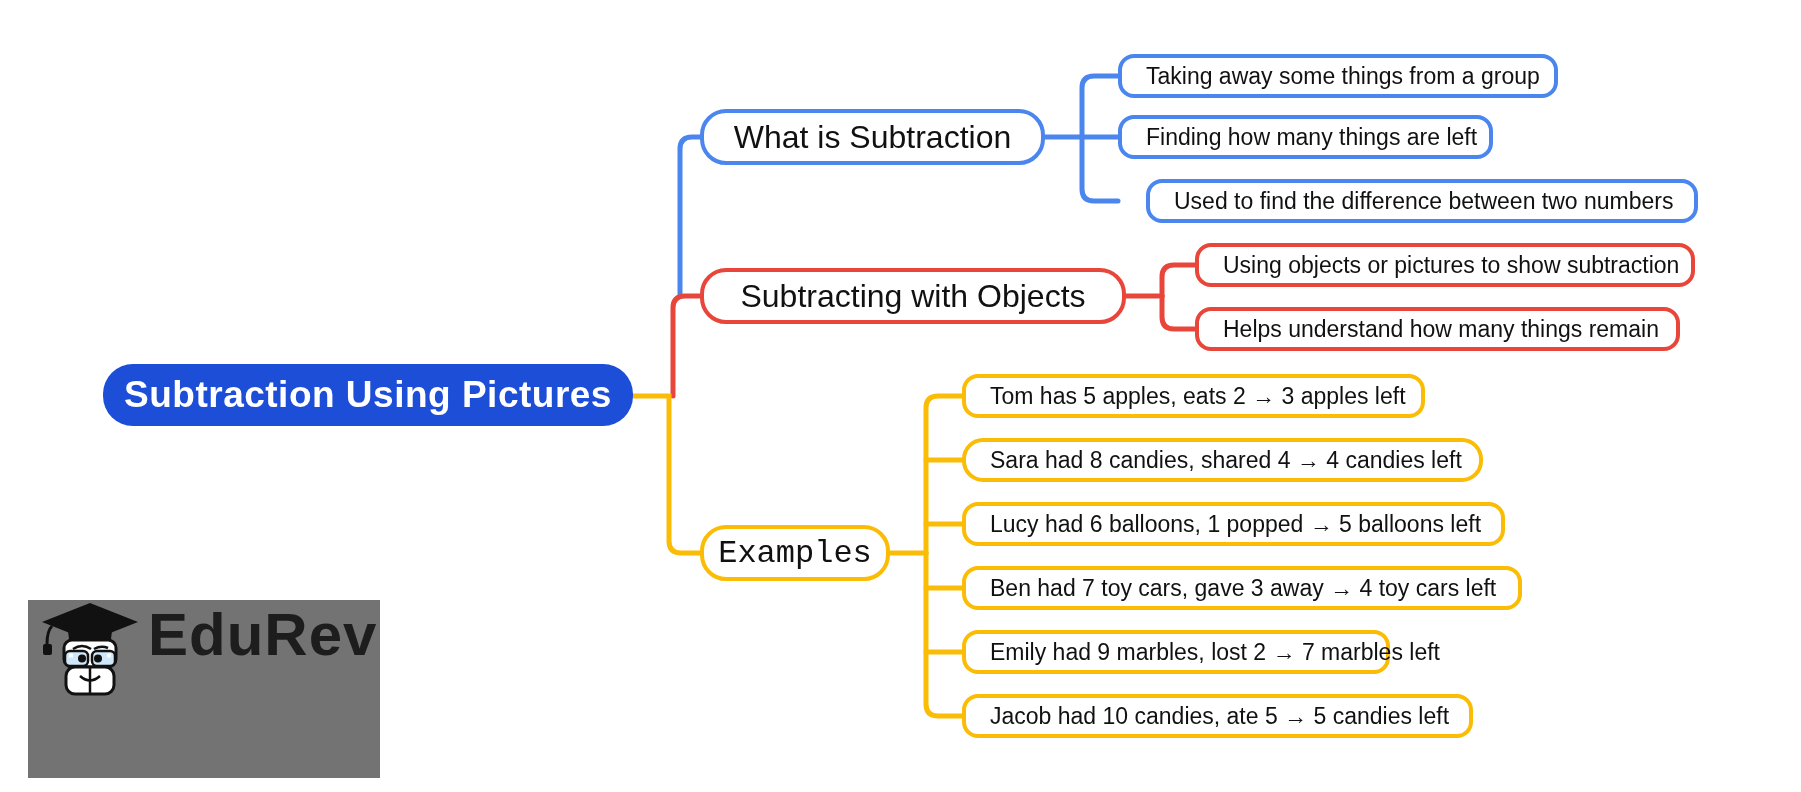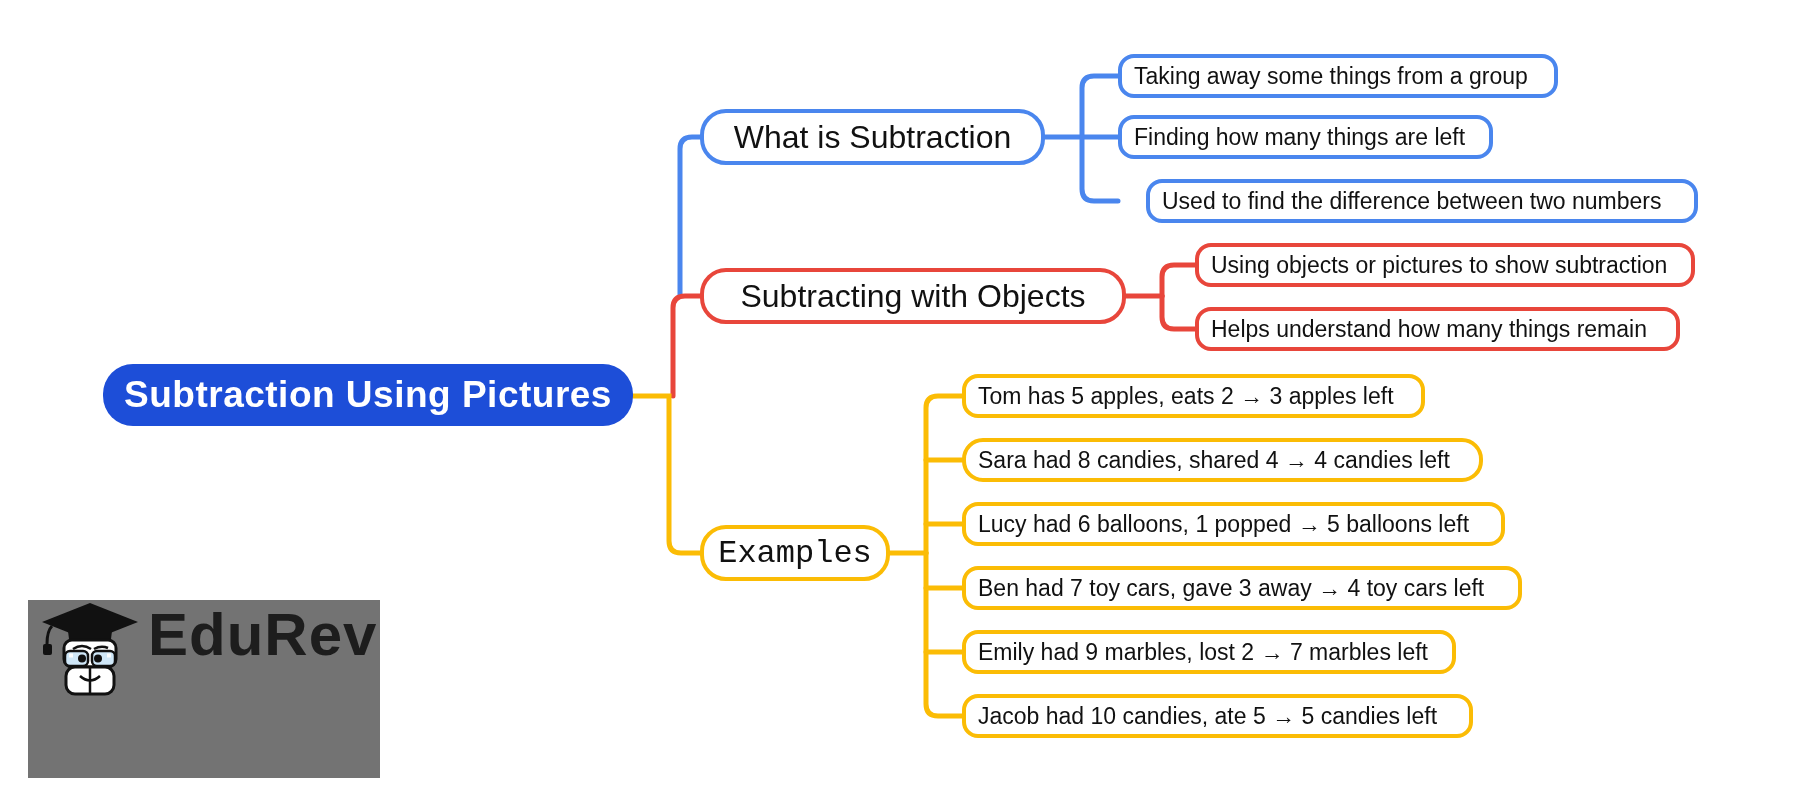--- a/index.html
+++ b/index.html
@@ -32,21 +32,21 @@
   .branch-node {
     border: 4.5px solid #888;
     border-radius: 26px;
     justify-content: center;
     font-size: 32px;
   }
   .leaf-node {
     border: 4px solid #888;
     border-radius: 16px;
     font-size: 23px;
-    padding: 0 12px;
+    padding: 0 24px;
   }
   .logo {
     position: absolute;
     left: 28px;
     top: 600px;
     width: 352px;
     height: 178px;
     background: #737373;
     display: flex;
   }
@@ -95,21 +95,21 @@
 
   <div class="node branch-node" style="left: 700px; top: 268px; width: 426px; height: 56px; border-color: rgb(232, 70, 59);">Subtracting with Objects</div>
   <div class="node leaf-node" style="left: 1195px; top: 243px; width: 500px; height: 44px; border-color: rgb(232, 70, 59);">Using objects or pictures to show subtraction</div>
   <div class="node leaf-node" style="left: 1195px; top: 307px; width: 485px; height: 44px; border-color: rgb(232, 70, 59);">Helps understand how many things remain</div>
 
   <div class="node branch-node" style="left: 700px; top: 525px; width: 190px; height: 56px; border-color: rgb(251, 188, 5); font-family: Liberation Mono, monospace;">Examples</div>
   <div class="node leaf-node" style="left: 962px; top: 374px; width: 463px; height: 44px; border-color: rgb(251, 188, 5);">Tom has 5 apples, eats 2 → 3 apples left</div>
   <div class="node leaf-node" style="left: 962px; top: 438px; width: 521px; height: 44px; border-color: rgb(251, 188, 5); border-radius: 21px;">Sara had 8 candies, shared 4 → 4 candies left</div>
   <div class="node leaf-node" style="left: 962px; top: 502px; width: 543px; height: 44px; border-color: rgb(251, 188, 5);">Lucy had 6 balloons, 1 popped → 5 balloons left</div>
   <div class="node leaf-node" style="left: 962px; top: 566px; width: 560px; height: 44px; border-color: rgb(251, 188, 5);">Ben had 7 toy cars, gave 3 away → 4 toy cars left</div>
-  <div class="node leaf-node" style="left: 962px; top: 630px; width: 494px; height: 44px; border-color: rgb(251, 188, 5);">Emily had 9 marbles, lost 2 → 7 marbles left</div>
+  <div class="node leaf-node" style="left: 962px; top: 630px; width: 428px; height: 44px; border-color: rgb(251, 188, 5);">Emily had 9 marbles, lost 2 → 7 marbles left</div>
   <div class="node leaf-node" style="left: 962px; top: 694px; width: 511px; height: 44px; border-color: rgb(251, 188, 5);">Jacob had 10 candies, ate 5 → 5 candies left</div>
 
   <div class="logo">
     <svg class="logo-mascot" viewBox="0 0 104 100" width="104" height="100">
       <path d="M14 26 Q9 31 9 44" stroke="#111" stroke-width="3" fill="none"></path>
       <rect x="5" y="44" width="9" height="11" rx="2" fill="#111"></rect>
       <polygon points="52,3 100,22 52,41 4,22" fill="#111"></polygon>
       <path d="M30 31 L74 31 L72 47 L32 47 Z" fill="#111"></path>
       <rect x="26" y="40" width="52" height="27" rx="8" fill="#fff" stroke="#111" stroke-width="3"></rect>
       <path d="M35 49 Q44 43 53 49" stroke="#111" stroke-width="2.5" fill="none"></path>

